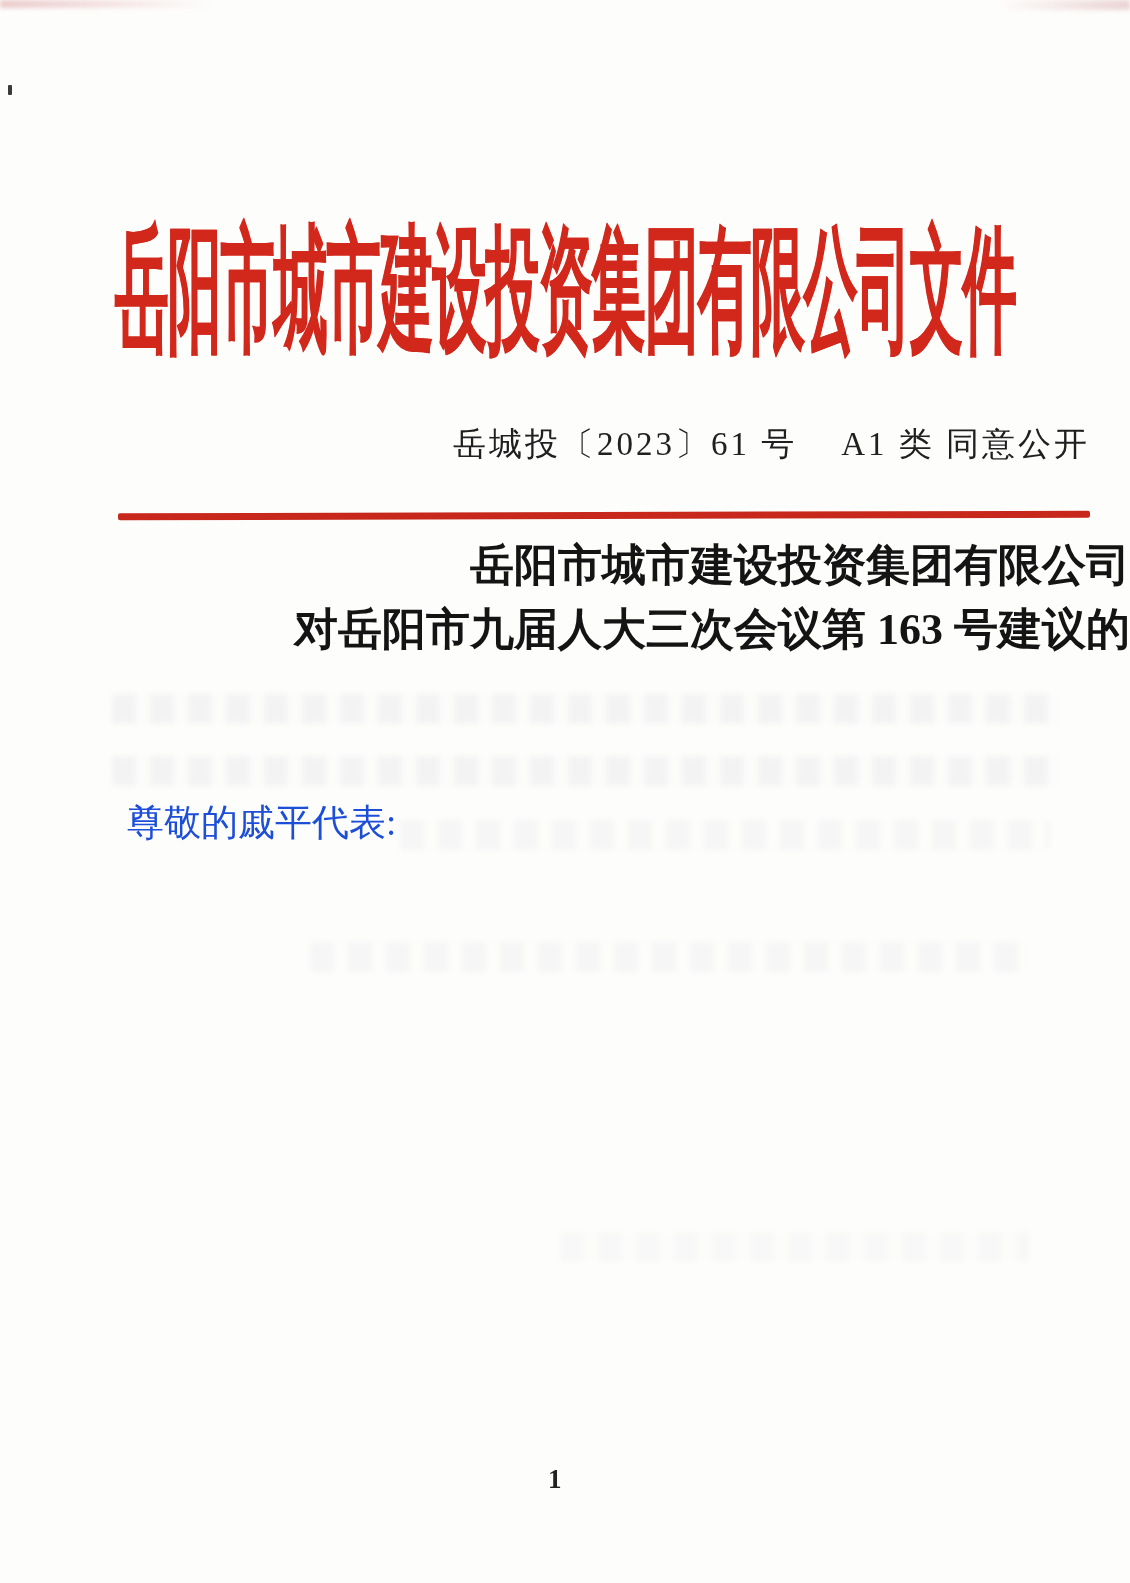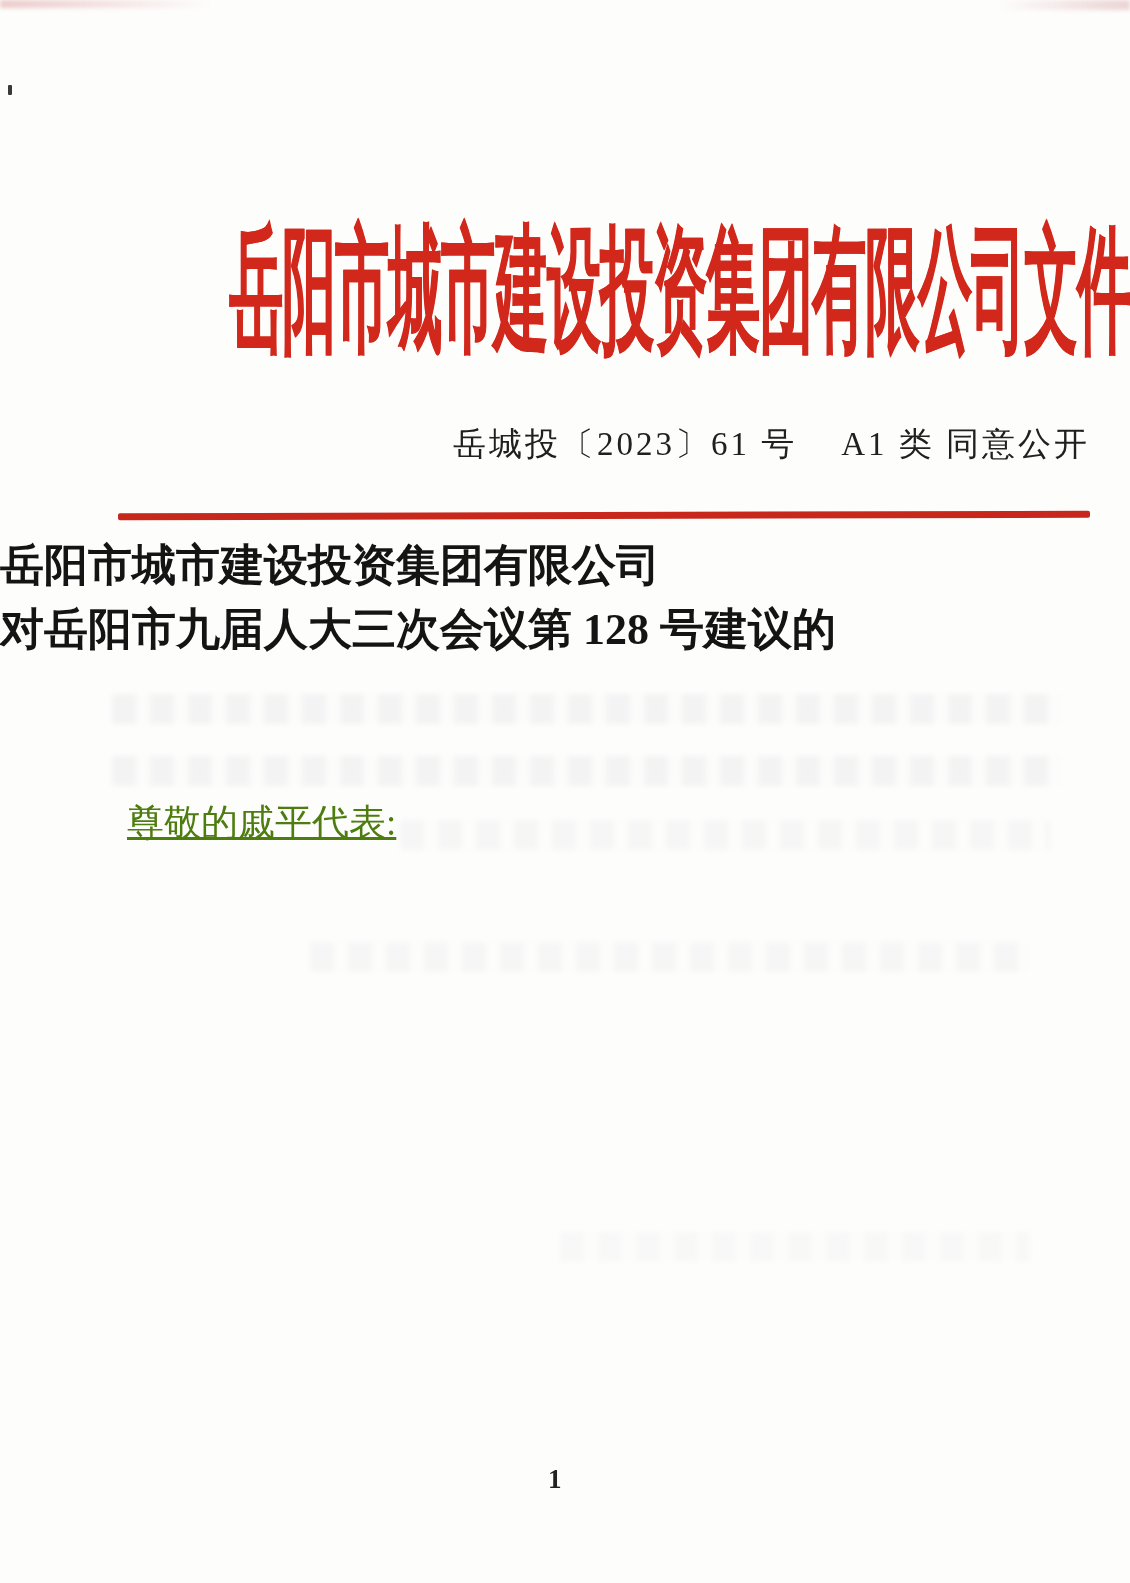--- a/index.html
+++ b/index.html
@@ -26,21 +26,21 @@
     filter: blur(2px);
   }
   .speck {
     position: absolute; top: 85px; left: 8px; width: 4px; height: 10px;
     background: #3a3a3a; border-radius: 1px;
   }
 
   
   .letterhead {
     position: absolute; top: 222px; left: 0; width: 100%;
-    text-align: right;
+    text-align: center;
   }
   .letterhead span {
     display: inline-block;
     font-weight: bold;
     color: var(--header-red, #d2281c);
     font-size: 54px;
     line-height: 54px;
     letter-spacing: -1px;
     white-space: nowrap;
     transform: scaleY(2.55);
@@ -62,21 +62,21 @@
     position: absolute; top: 512px; left: 118px;
     width: 972px; height: 7px;
     background: var(--rule-red, #c8271c);
     transform: rotate(-0.15deg);
     border-radius: 2px;
   }
 
   
   .title {
     position: absolute; top: 534px; left: 0; width: 100%;
-    text-align: left;
+    text-align: right;
     font-weight: bold;
     font-size: 44px;
     line-height: 64px;
     color: #141414;
   }
   .title .t3 { letter-spacing: 6px; }
 
   
   .bleed {
     position: absolute; height: 30px;
@@ -86,22 +86,21 @@
     background: repeating-linear-gradient(90deg,
       rgba(125,128,140,0.15) 0px, rgba(125,128,140,0.15) 24px,
       rgba(125,128,140,0.02) 24px, rgba(125,128,140,0.02) 38px);
   }
 
   
   .bodytext {
     position: absolute; top: 790px; left: 127px; width: 888px;
     font-size: 37px; line-height: 66px;
     text-align: justify;
-    color: #4d7c0f;
-    text-decoration: underline;
+    color: #1d4ed8;
   }
   .bodytext p { margin: 0; padding: 0; }
   .bodytext p.para { text-indent: 2em; }
 
   
   .pagenum {
     position: absolute; top: 1464px; left: 548px;
     font-size: 27px; line-height: 30px; color: #222;
     font-weight: bold;
   }
@@ -120,21 +119,21 @@
   </div>
 
   <div class="docline">
     <span>岳城投〔2023〕61 号</span><span class="gap"></span><span>A1 类 同意公开</span>
   </div>
 
   <div class="redrule"></div>
 
   <div class="title">
     <div class="t1">岳阳市城市建设投资集团有限公司</div>
-    <div class="t2">对岳阳市九届人大三次会议第 128 号建议的</div>
+    <div class="t2">对岳阳市九届人大三次会议第 163 号建议的</div>
   </div>
 
   <div class="bleed" style="top:694px; left:112px; width:950px;"></div>
   <div class="bleed" style="top:756px; left:112px; width:950px;"></div>
   <div class="bleed" style="top:820px; left:400px; width:650px; opacity:0.35;"></div>
   <div class="bleed" style="top:942px; left:310px; width:720px; opacity:0.35;"></div>
   <div class="bleed" style="top:1232px; left:560px; width:470px; opacity:0.25;"></div>
 
   <div class="bodytext">
     <p class="salutation">尊敬的戚平代表:</p>

